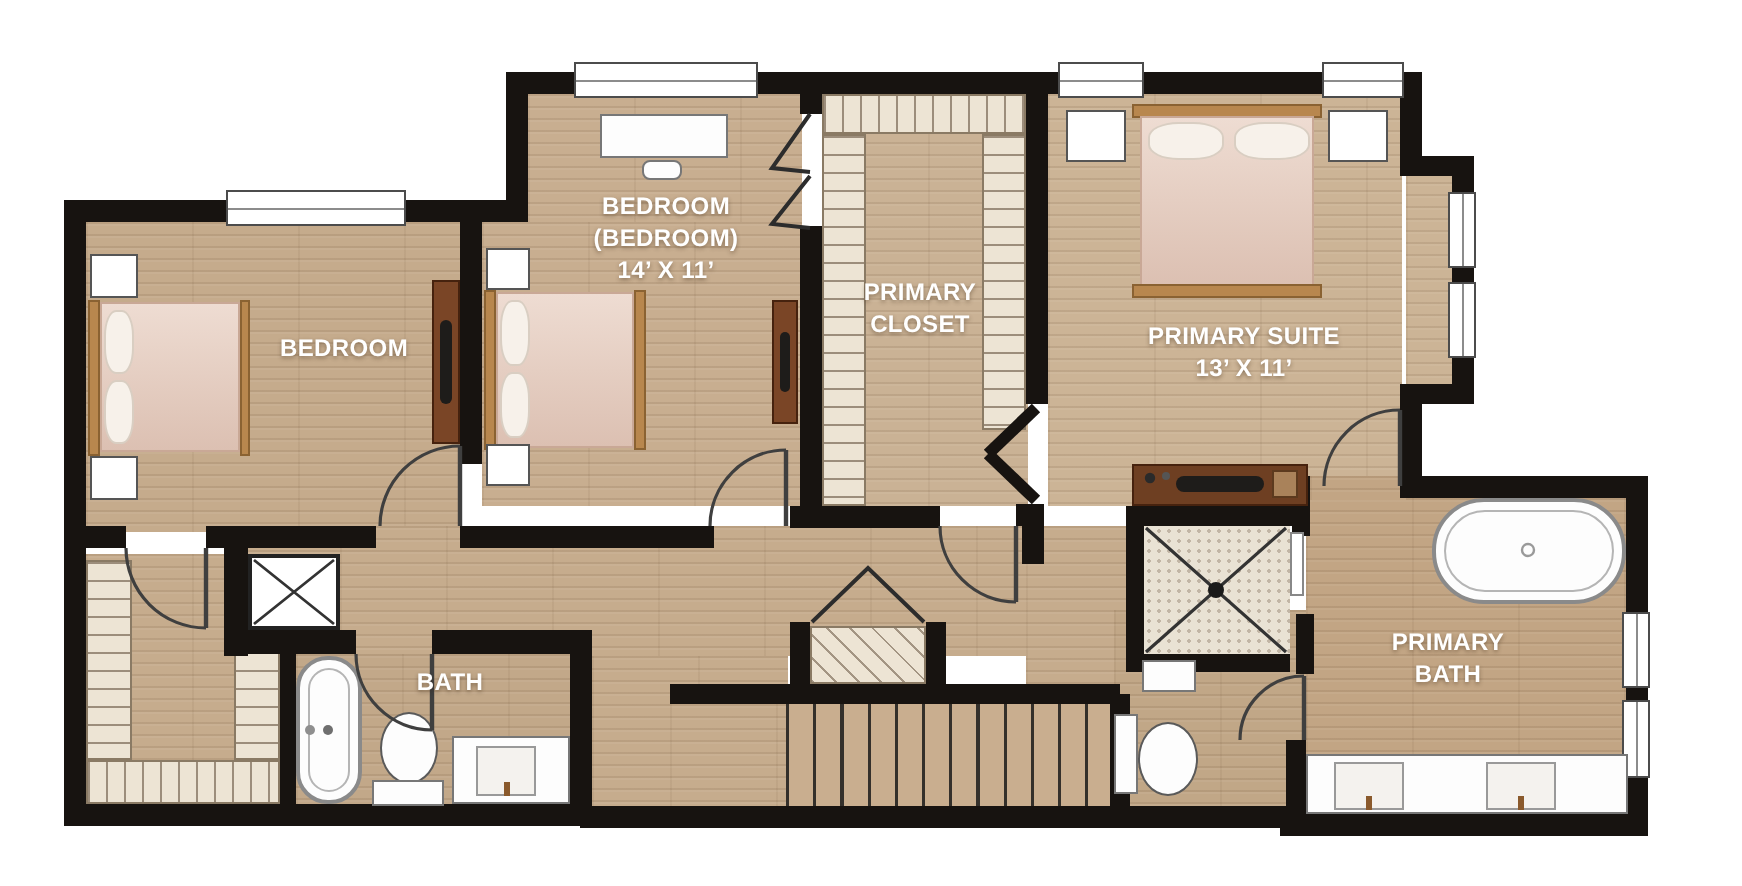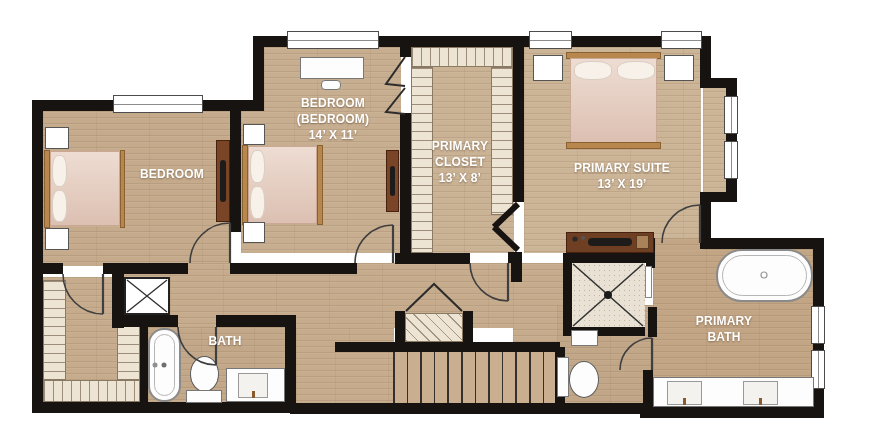--- a/index.html
+++ b/index.html
@@ -220,25 +220,24 @@
     <div>BEDROOM</div>
   </div>
   <div class="lbl" style="left:263px;top:95px;width:140px;">
     <div>BEDROOM</div>
     <div>(BEDROOM)</div>
     <div>14’ X 11’</div>
   </div>
   <div class="lbl" style="left:408px;top:138px;width:104px;">
     <div>PRIMARY</div>
     <div>CLOSET</div>
-    <div>13’ X 8’</div>
   </div>
   <div class="lbl" style="left:537px;top:160px;width:170px;">
     <div>PRIMARY SUITE</div>
-    <div>13’ X 19’</div>
+    <div>13’ X 11’</div>
   </div>
   <div class="lbl" style="left:165px;top:333px;width:120px;">
     <div>BATH</div>
   </div>
   <div class="lbl" style="left:669px;top:313px;width:110px;">
     <div>PRIMARY</div>
     <div>BATH</div>
   </div>
 
 </div>

